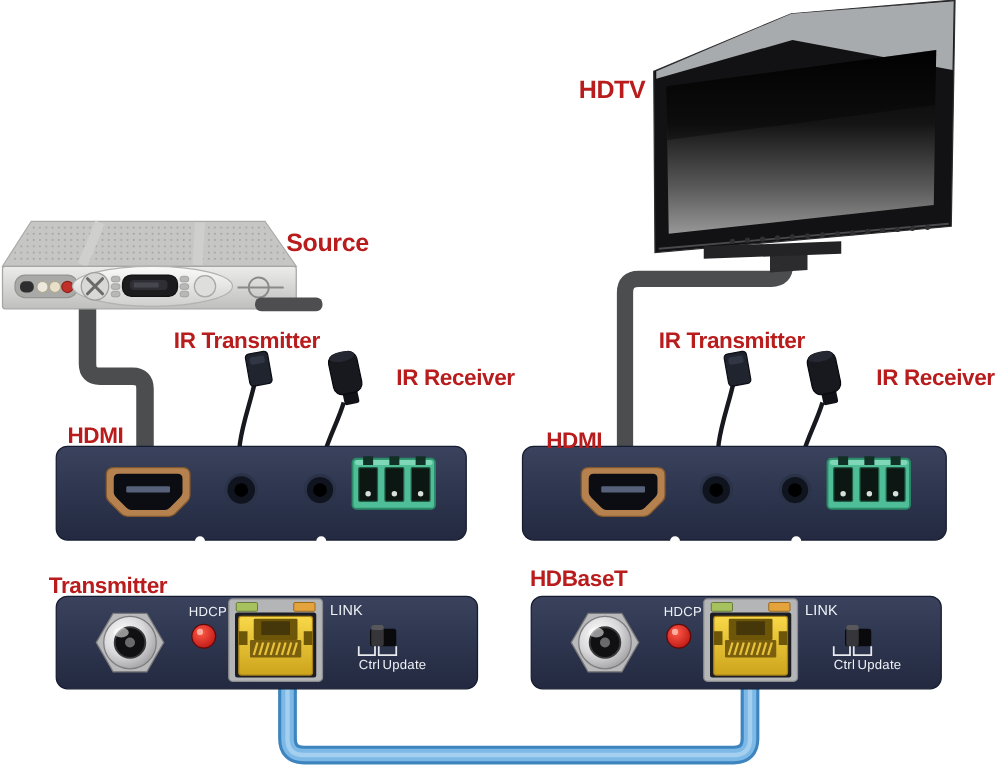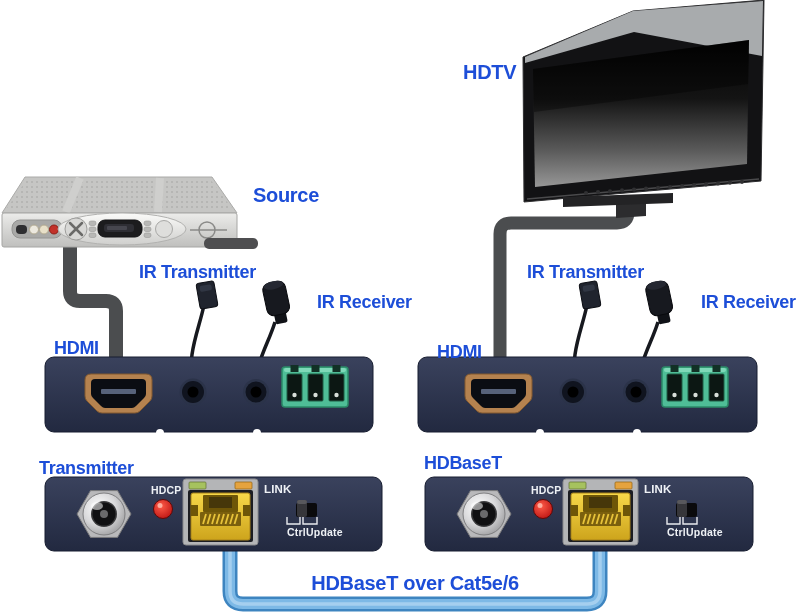--- a/index.html
+++ b/index.html
@@ -2,27 +2,27 @@
 <html><head>
 <meta charset="utf-8">
 <style>
   html,body{margin:0;padding:0;background:#ffffff;}
   #stage{
     position:relative;width:800px;height:614px;background:#ffffff;overflow:hidden;
     font-family:"Liberation Sans",sans-serif;
   }
   #art{position:absolute;left:0;top:0;}
   .lbl{
-    position:absolute;font-weight:bold;color:#1d4ed8;white-space:nowrap;
+    position:absolute;font-weight:bold;color:#b91c1c;white-space:nowrap;
     letter-spacing:-0.3px;line-height:1;text-align:right;
   }
   .lbl-lg{font-size:20px;}
   .lbl-md{font-size:18px;margin-top:13px;}
   .lbl-sm{
-    position:absolute;font-weight:bold;color:#eef1f5;font-size:10.5px;
+    position:absolute;font-weight:normal;color:#eef1f5;font-size:10.5px;
     letter-spacing:0.2px;white-space:nowrap;line-height:1;
   }
   .centered{transform:translateX(-50%);}
 </style>
 </head>
 <body>
 
 <div id="stage">
 
 <svg id="art" width="800" height="614" viewBox="0 0 800 614">
@@ -320,21 +320,21 @@
       <g>
         <rect x="296" y="503" width="21" height="14" rx="2" fill="#0a0a0c"></rect>
         <rect x="297" y="500" width="10" height="17" rx="2" fill="#36363a"></rect>
         <rect x="297" y="500" width="10" height="4" rx="2" fill="#58585c"></rect>
         <path d="M287,517 V524 H300 V517 M303,517 V524 H317 V517" fill="none" stroke="#e8eaee" stroke-width="1.4"></path>
       </g>
     </g>
   </g>
 </svg>
 
-<div class="lbl lbl-lg" style="left:253px;top:185px">Source</div>
+<div class="lbl lbl-lg" style="left:229px;top:185px">Source</div>
 <div class="lbl lbl-lg" style="left:463px;top:62px">HDTV</div>
 
 <div class="lbl lbl-md" style="left:54px;top:326px">HDMI</div>
 <div class="lbl lbl-md" style="left:139px;top:250px">IR Transmitter</div>
 <div class="lbl lbl-md" style="left:317px;top:280px">IR Receiver</div>
 
 <div class="lbl lbl-md" style="left:437px;top:330px">HDMI</div>
 <div class="lbl lbl-md" style="left:527px;top:250px">IR Transmitter</div>
 <div class="lbl lbl-md" style="left:701px;top:280px">IR Receiver</div>
 
@@ -344,15 +344,14 @@
 <div class="lbl-sm" style="left:151px;top:485px">HDCP</div>
 <div class="lbl-sm" style="left:264px;top:484px;font-size:11.5px">LINK</div>
 <div class="lbl-sm" style="left:287px;top:527px">Ctrl</div>
 <div class="lbl-sm" style="left:306px;top:527px">Update</div>
 
 <div class="lbl-sm" style="left:531px;top:485px">HDCP</div>
 <div class="lbl-sm" style="left:644px;top:484px;font-size:11.5px">LINK</div>
 <div class="lbl-sm" style="left:667px;top:527px">Ctrl</div>
 <div class="lbl-sm" style="left:686px;top:527px">Update</div>
 
-<div class="lbl lbl-lg centered" style="left:415px;top:573px">HDBaseT over Cat5e/6</div>
 
 </div>
 
 </body></html>

